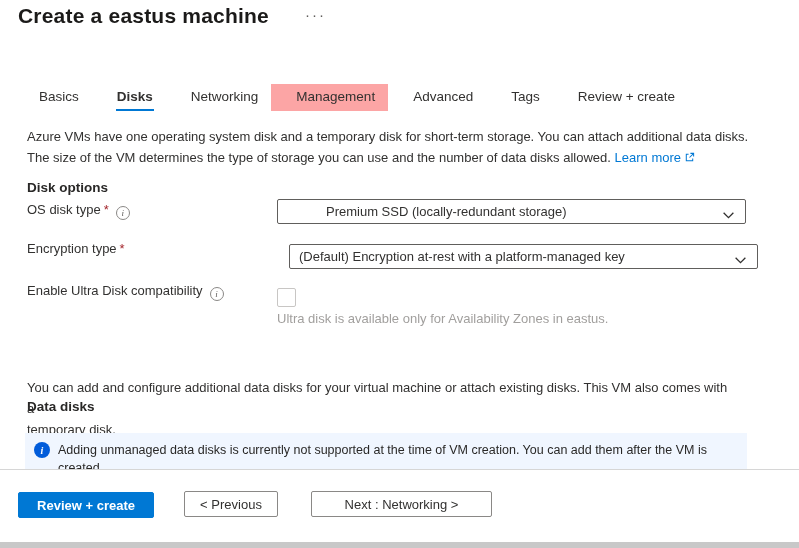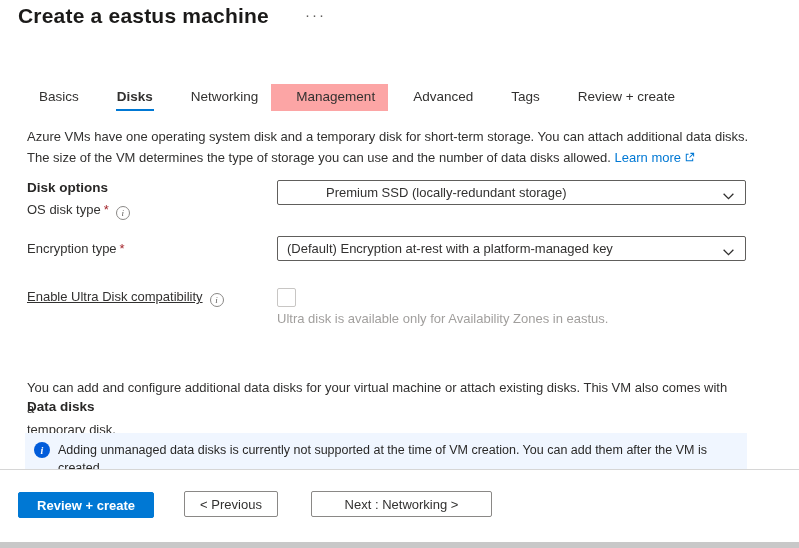--- a/index.html
+++ b/index.html
@@ -45,25 +45,25 @@
     font-size:9px; font-style:italic; font-family:"Liberation Serif", serif;
     color:#605e5c; cursor:pointer;
   }
   .dropdown {
     position:absolute; left:277px; width:469px; height:25px;
     border:1px solid #605e5c; border-radius:2px; background:#fff;
     font-size:13px; color:#323130; line-height:23px; padding:0 30px 0 9px;
     cursor:pointer; white-space:nowrap; overflow:hidden;
   }
   .dropdown .chev { position:absolute; right:10px; top:6px; }
-  .dd-os { top:180px;padding-left:48px; }
-  .dd-enc { top:236px; }
+  .dd-os { top:199px;padding-left:48px; }
+  .dd-enc { top:244px;margin-left:12px; }
   .lbl-os { top:202px; }
   .lbl-enc { top:241px; }
-  .lbl-ultra { top:289px;text-decoration:underline; }
+  .lbl-ultra { top:283px; }
   .checkbox {
     position:absolute; left:277px; top:288px; width:19px; height:19px;
     border:1px solid #c8c6c4; border-radius:2px; background:#fff; cursor:pointer;
   }
   .helper {
     position:absolute; left:277px; top:311px; font-size:13px; color:#a19f9d;
   }
   .dd-paragraph {
     position:absolute; left:27px; top:377px; width:710px;
     font-size:13px; line-height:21px; color:#323130;

